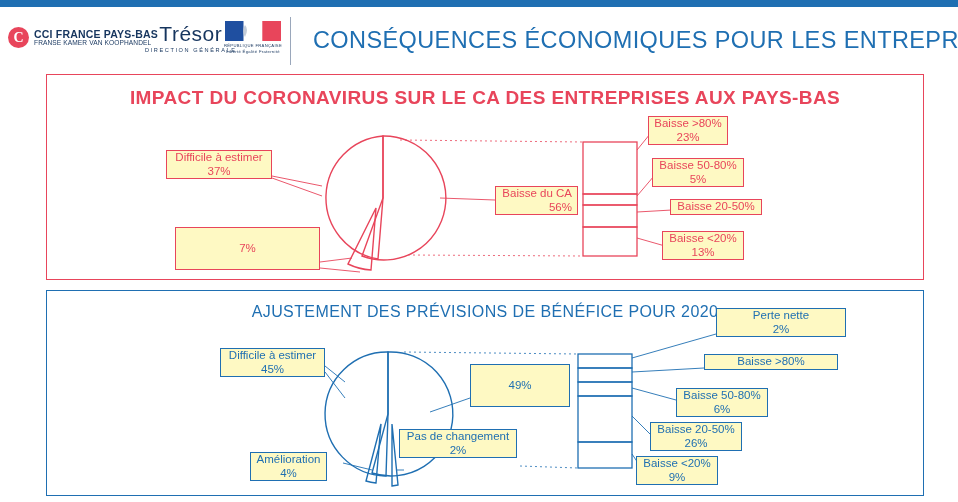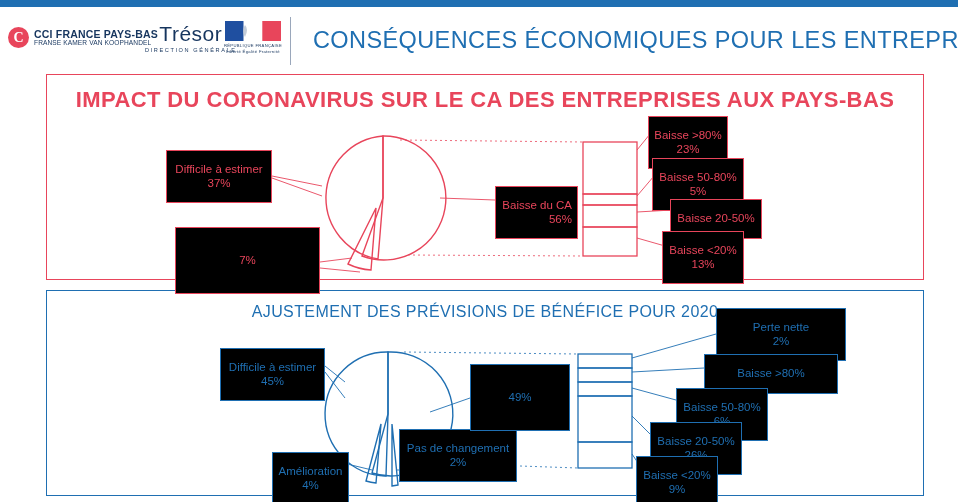--- a/index.html
+++ b/index.html
@@ -120,34 +120,34 @@
   }
   .panel-blue {
     left: 46px; top: 290px;
     width: 878px; height: 206px;
     border: 1.6px solid #1f6fb2;
   }
   .panel-title {
     position: absolute;
     width: 100%;
     text-align: center;
-    font-size: 22px;
+    font-size: 19px;
     font-weight: bold;
     letter-spacing: .4px;
   }
   .panel-red .panel-title { top: 12px; color: #e8455b; }
   .panel-blue .panel-title { top: 12px; color: #1f6fb2; font-weight: normal; font-size: 16px; }
 
   .cbox {
     position: absolute;
     box-sizing: border-box;
-    background: #000000;
+    background: #fef9c3;
     text-align: center;
     line-height: 1.18;
-    padding: 12px 5px;
+    padding: 0 5px;
   }
   .cbox-red {
     border: 1.1px solid #e8455b;
     color: #e8455b;
     font-size: 11.5px;
   }
   .cbox-blue {
     border: 1.1px solid #1f6fb2;
     color: #1f6fb2;
     font-size: 11.5px;
@@ -285,21 +285,21 @@
 <div class="cbox cbox-red" style="left:662px; top:231px; width:82px;">
   <div>Baisse &lt;20%</div>
   <div>13%</div>
 </div>
 
 <div class="cbox cbox-blue" style="left:220px; top:348px; width:105px;">
   <div>Difficile à estimer</div>
   <div>45%</div>
 </div>
 
-<div class="cbox cbox-blue" style="left:272px; top:452px; width:77px;">
+<div class="cbox cbox-blue" style="left:250px; top:452px; width:77px;">
   <div>Amélioration</div>
   <div>4%</div>
 </div>
 
 <div class="cbox cbox-blue" style="left:399px; top:429px; width:118px;">
   <div>Pas de changement</div>
   <div>2%</div>
 </div>
 
 <div class="cbox cbox-blue" style="left:470px; top:364px; width:100px; white-space:pre-line;">

